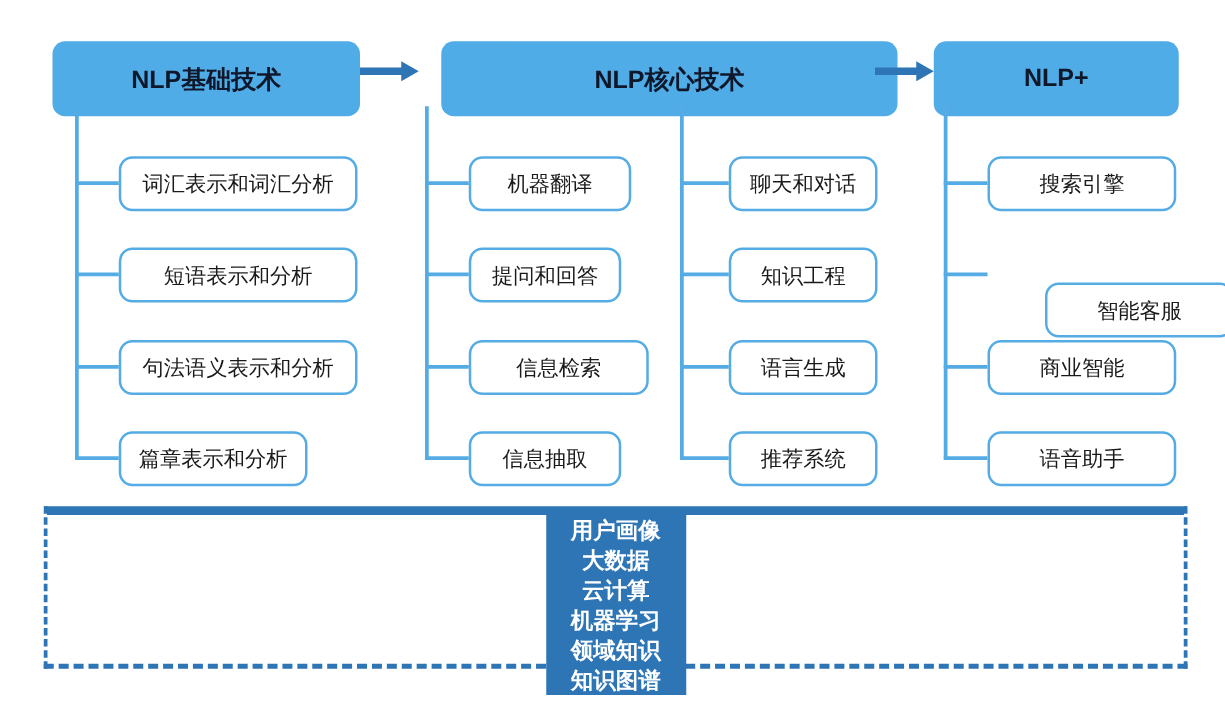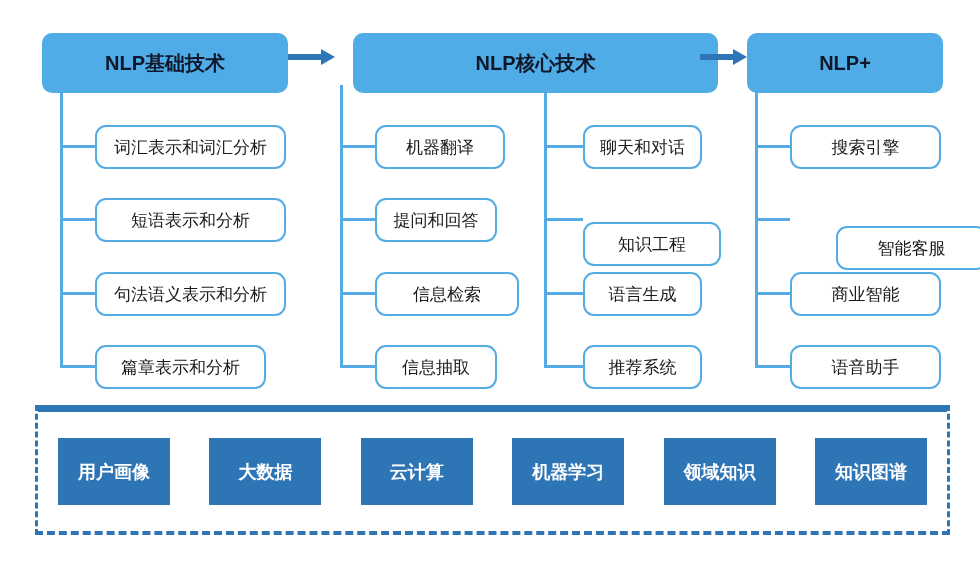--- a/index.html
+++ b/index.html
@@ -37,20 +37,21 @@
     border-bottom:8px solid transparent;
   }
   #foundation{
     position:absolute;left:35px;top:405px;width:915px;height:130px;
     box-sizing:border-box;
     border-color:var(--dashed-border);
     border-style:solid dashed dashed dashed;
     border-width:7px 3px 4px 3px;
     display:flex;align-items:center;justify-content:space-between;
     padding:0 20px;
+    flex-direction:column;
   }
   .fitem{
     width:112px;height:67px;background:var(--foundation-fill);
     color:#ffffff;font-size:18px;font-weight:bold;
     display:flex;align-items:center;justify-content:center;
   }
 </style>
 </head>
 <body>
 
@@ -89,29 +90,29 @@
 
   <div class="vline" style="left:755px;top:85px;height:282px;"></div>
   <div class="stub" style="left:755px;top:145px;width:35px;"></div>
   <div class="stub" style="left:755px;top:218px;width:35px;"></div>
   <div class="stub" style="left:755px;top:292px;width:35px;"></div>
   <div class="stub" style="left:755px;top:365px;width:35px;"></div>
 
   <div class="item" style="left:95px;top:125px;width:191px;">词汇表示和词汇分析</div>
   <div class="item" style="left:95px;top:198px;width:191px;">短语表示和分析</div>
   <div class="item" style="left:95px;top:272px;width:191px;">句法语义表示和分析</div>
-  <div class="item" style="left:95px;top:345px;width:171px;">篇章表示和分析</div>
+  <div class="item" style="left:95px;top:345px;width:151px;">篇章表示和分析</div>
 
   <div class="item" style="left:375px;top:125px;width:130px;">机器翻译</div>
   <div class="item" style="left:375px;top:198px;width:122px;">提问和回答</div>
   <div class="item" style="left:375px;top:272px;width:144px;">信息检索</div>
   <div class="item" style="left:375px;top:345px;width:122px;">信息抽取</div>
 
   <div class="item" style="left:583px;top:125px;width:119px;">聊天和对话</div>
-  <div class="item" style="left:583px;top:198px;width:138px;margin-top:24px;">知识工程</div>
+  <div class="item" style="left:583px;top:198px;width:119px;">知识工程</div>
   <div class="item" style="left:583px;top:272px;width:119px;">语言生成</div>
   <div class="item" style="left:583px;top:345px;width:119px;">推荐系统</div>
 
   <div class="item" style="left:790px;top:125px;width:151px;">搜索引擎</div>
   <div class="item" style="left:836px;top:198px;width:151px;margin-top:28px;">智能客服</div>
   <div class="item" style="left:790px;top:272px;width:151px;">商业智能</div>
   <div class="item" style="left:790px;top:345px;width:151px;">语音助手</div>
 
   <div id="foundation">
     <div class="fitem">用户画像</div>

